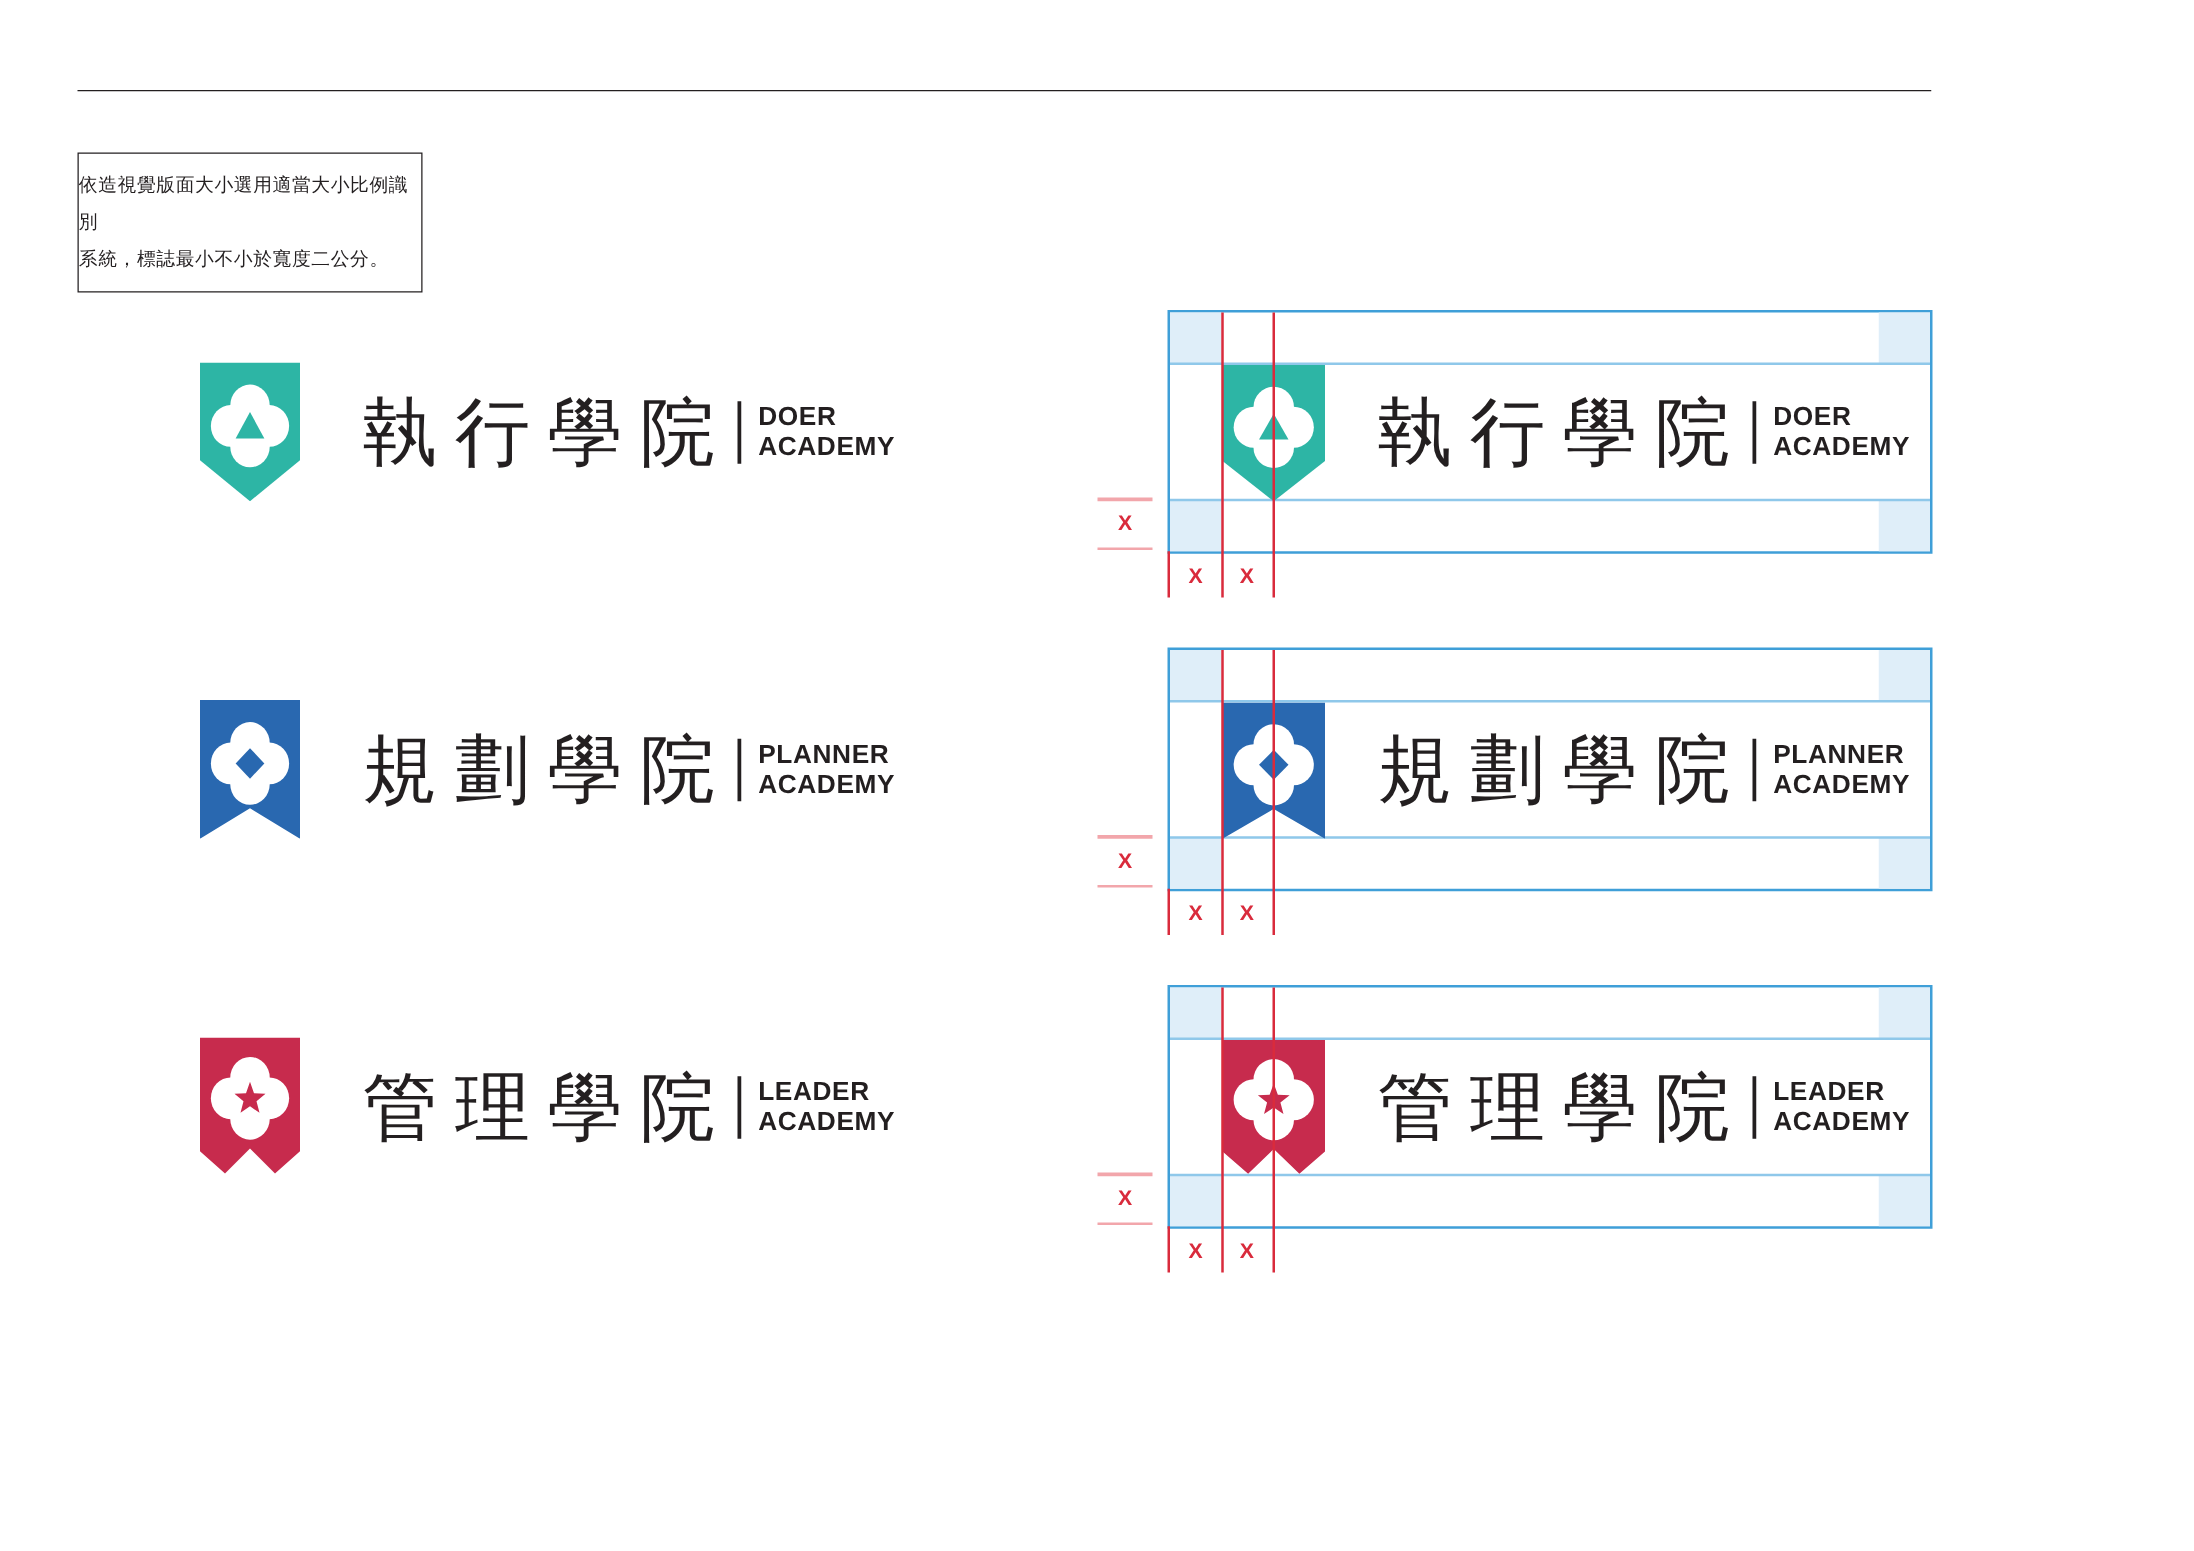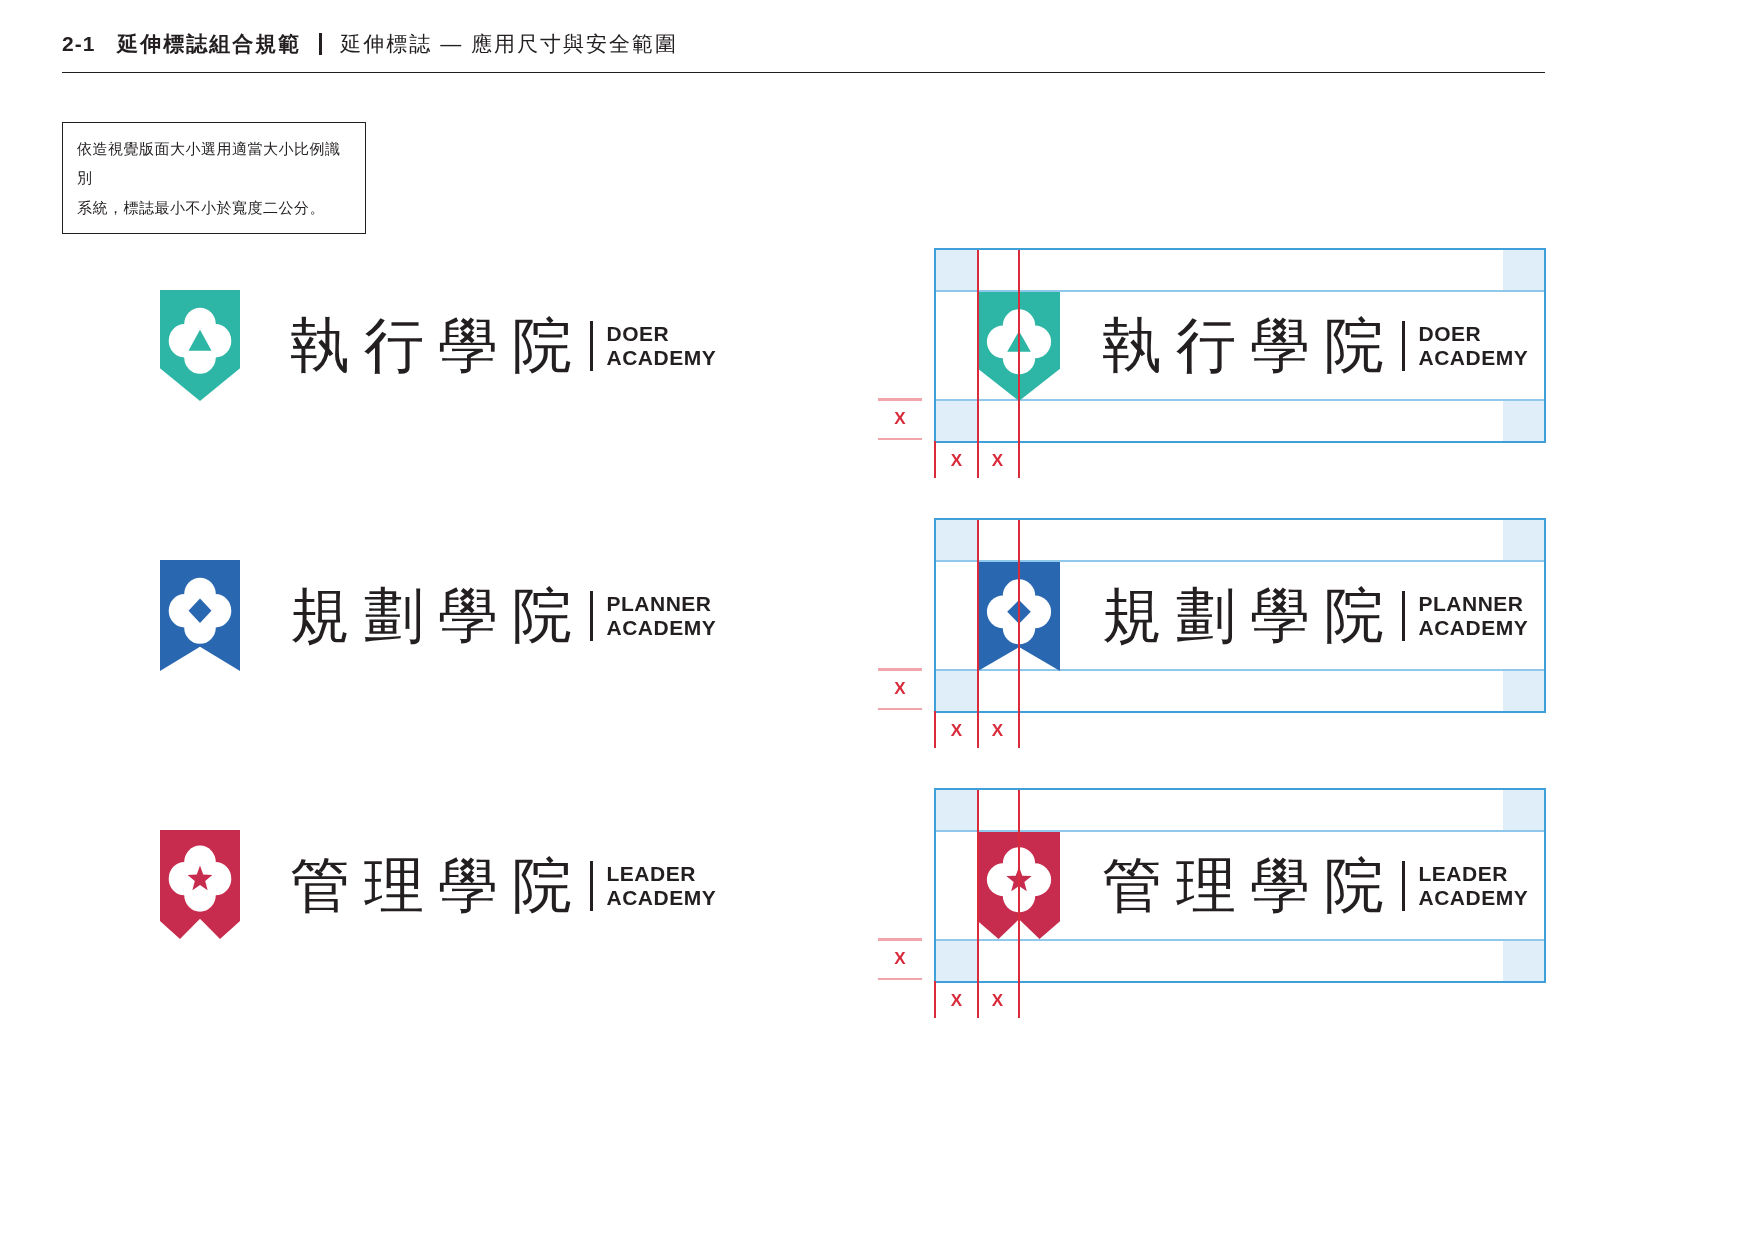--- a/index.html
+++ b/index.html
@@ -9,21 +9,21 @@
   }
   
   .header{position:absolute;left:62px;top:30px;display:flex;align-items:center;}
   .sec-num{font-size:21px;font-weight:800;letter-spacing:1px;}
   .sec-title{font-size:21px;font-weight:700;margin-left:22px;letter-spacing:2px;}
   .sec-bar{width:3px;height:22px;background:#231f20;margin:0 18px;}
   .sec-sub{font-size:21px;font-weight:400;letter-spacing:2px;}
   .header-rule{position:absolute;left:62px;top:72px;width:1483px;height:0;border-top:1.6px solid #231f20;}
   
   .note-box{position:absolute;left:62px;top:122px;width:274px;border:1.5px solid #231f20;
-    padding:11px 14px;font-size:15px;line-height:1.95;letter-spacing:0.5px;}
+    padding:11px 0;font-size:15px;line-height:1.95;letter-spacing:0.5px;}
   
   .logo-row{position:absolute;left:0;width:1755px;height:0;overflow:visible;}
   
   .lockup{position:absolute;left:160px;top:42px;height:111px;display:flex;align-items:center;}
   .l-badge{width:80px;height:111px;flex:0 0 auto;}
   .zh{font-size:60px;font-weight:400;letter-spacing:14px;margin-left:50px;white-space:nowrap;line-height:1;}
   .divider{width:2.5px;height:50px;background:#231f20;margin:0 14px 0 4px;flex:0 0 auto;}
   .en{font-size:21px;font-weight:800;line-height:1.12;letter-spacing:0.5px;white-space:nowrap;}
   
   .diagram{position:absolute;left:934px;top:0;width:608px;height:191px;border:2px solid #3f9fd8;background:#ffffff;}
@@ -47,26 +47,20 @@
   
   .leftX{position:absolute;left:-58px;top:148px;width:44px;display:flex;flex-direction:column;align-items:stretch;}
   .tick{height:2.5px;background:#f2a6ab;}
   .leftX .xlabel{text-align:center;padding:8px 0 9px 0;}
 </style>
 </head>
 <body>
 
 <div id="canvas">
 
-  <div class="header">
-    <span class="sec-num">2-1</span>
-    <span class="sec-title">延伸標誌組合規範</span>
-    <span class="sec-bar"></span>
-    <span class="sec-sub">延伸標誌 — 應用尺寸與安全範圍</span>
-  </div>
   <div class="header-rule"></div>
 
   <div class="note-box">
     <div>依造視覺版面大小選用適當大小比例識別</div>
     <div>系統，標誌最小不小於寬度二公分。</div>
   </div>
 
   <section class="logo-row" style="top: 248px;">
 
     <div class="lockup">

